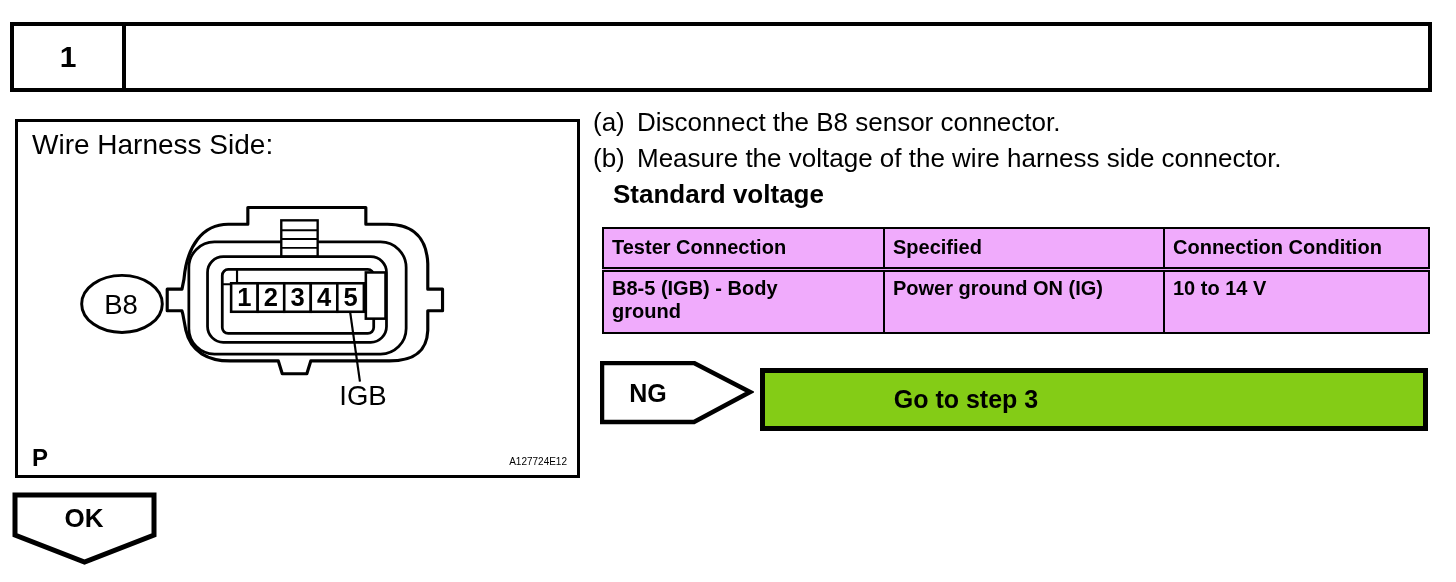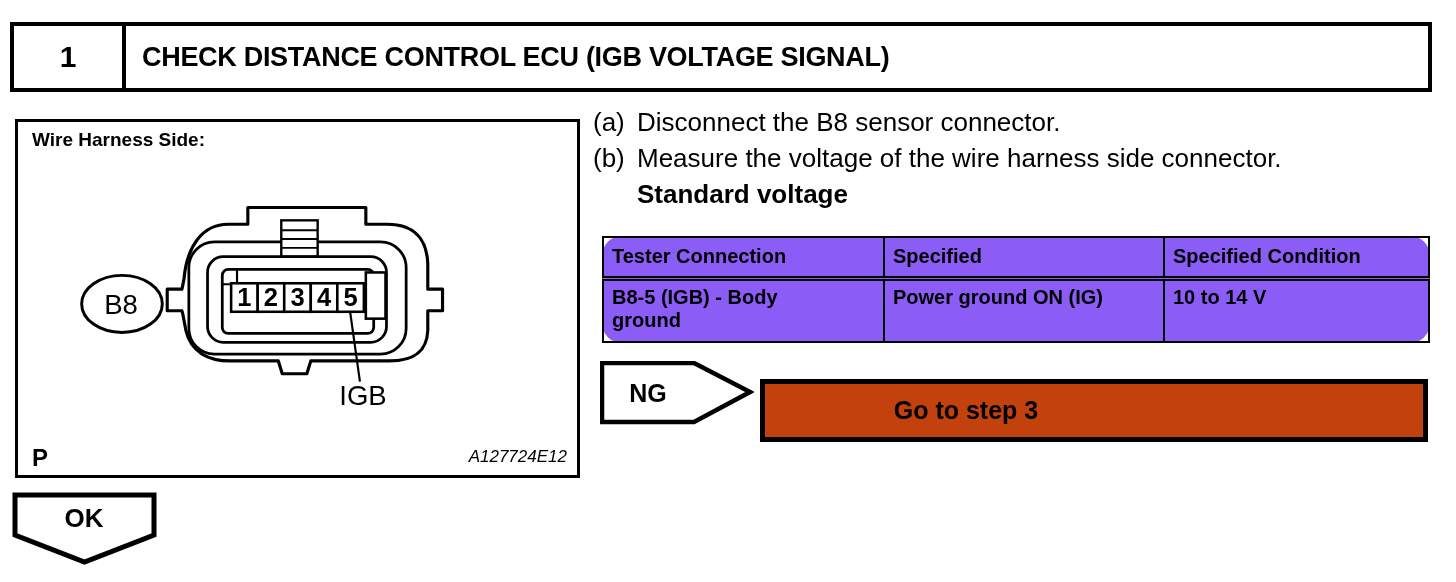--- a/index.html
+++ b/index.html
@@ -18,57 +18,56 @@
   }
   .step-title{
     flex:1;display:flex;align-items:center;padding-left:16px;
     font-size:27px;font-weight:bold;letter-spacing:-0.3px;white-space:nowrap;
   }
   
   .diagram-box{
     position:absolute;left:15px;top:119px;width:565px;height:359px;
     border:3px solid #000;box-sizing:border-box;background:#fff;
   }
-  .diagram-caption{position:absolute;left:14px;top:7px;font-size:19px;font-weight:bold;}
+  .diagram-caption{position:absolute;left:14px;top:7px;font-size:28px;font-weight:normal;}
   .diagram-svg{position:absolute;left:0;top:0;width:100%;height:100%;}
   .page-marker{position:absolute;left:14px;bottom:3px;font-size:24px;font-weight:bold;}
-  .figure-id{position:absolute;right:10px;bottom:8px;font-size:17px;font-style:italic;}
+  .figure-id{position:absolute;right:10px;bottom:8px;font-size:10px;}
   
   .instr{position:absolute;left:593px;display:flex;font-size:26px;white-space:nowrap;}
   .instr .marker{width:44px;flex:0 0 44px;}
-  .subheading{position:absolute;left:637px;top:179px;font-size:26px;font-weight:bold;}
+  .subheading{position:absolute;left:613px;top:179px;font-size:26px;font-weight:bold;}
   
   .spec-table{
-    position:absolute;left:602px;top:236px;width:826px;
-    border-collapse:collapse;table-layout:fixed;background:#8b5cf6;border-radius:20px;
+    position:absolute;left:602px;top:227px;width:826px;
+    border-collapse:collapse;table-layout:fixed;background:#f0abfc;
   }
   .spec-table th,.spec-table td{
     border:2px solid #000;font-size:20px;font-weight:bold;text-align:left;
     padding:2px 8px;box-sizing:border-box;
   }
   .spec-table th{height:41px;vertical-align:middle;border-bottom:5px double #000;}
   .spec-table td{height:64px;vertical-align:top;padding-top:5px;white-space:pre-line;margin-left:16px;}
   
   .ng-arrow{position:absolute;left:600px;top:361px;}
   .result-box{
-    position:absolute;left:760px;top:379px;width:668px;height:63px;
-    border:5px solid #000;box-sizing:border-box;display:flex;align-items:center;justify-content:center;background:#c2410c;
+    position:absolute;left:760px;top:368px;width:668px;height:63px;
+    border:5px solid #000;box-sizing:border-box;display:flex;align-items:center;justify-content:center;background:#84cc16;
   }
   .result-box span{font-size:25px;font-weight:bold;transform:translateX(-128px);white-space:nowrap;}
   .ok-arrow{position:absolute;left:12px;top:492px;}
   svg text{font-family:"Liberation Sans",sans-serif;}
 </style>
 </head>
 <body>
 
 <div id="page">
 
   <div class="step-header">
     <div class="step-number">1</div>
-    <div class="step-title">CHECK DISTANCE CONTROL ECU (IGB VOLTAGE SIGNAL)</div>
   </div>
 
   <div class="diagram-box">
     <svg class="diagram-svg" viewBox="0 0 565 359" xmlns="http://www.w3.org/2000/svg">
 
       <path d="M 212 104 L 232 104 L 232 87 L 352 87 L 352 104 L 374 104
                C 402 104 414 120 415 144 L 415 170 L 430 170 L 430 192 L 415 192 L 415 212
                C 414 236 398 243 376 243 L 296 243 L 292 256 L 267 256 L 263 243 L 214 243
                C 192 243 174 234 169 212 L 166 196 L 165 192 L 150 192 L 150 170 L 165 170 L 167 160
                C 170 126 186 104 212 104 Z" fill="#fff" stroke="#000" stroke-width="3.2" stroke-linejoin="round"></path>
@@ -125,21 +124,21 @@
   <table class="spec-table">
     <colgroup>
         <col style="width:281px">
         <col style="width:280px">
         <col style="width:265px">
       </colgroup>
     <thead>
       <tr>
         <th>Tester Connection</th>
         <th>Specified</th>
-        <th>Specified Condition</th>
+        <th>Connection Condition</th>
       </tr>
     </thead>
     <tbody>
       <tr>
         <td>B8-5 (IGB) - Body
 ground</td>
         <td>Power ground ON (IG)</td>
         <td>10 to 14 V</td>
       </tr>
     </tbody>

